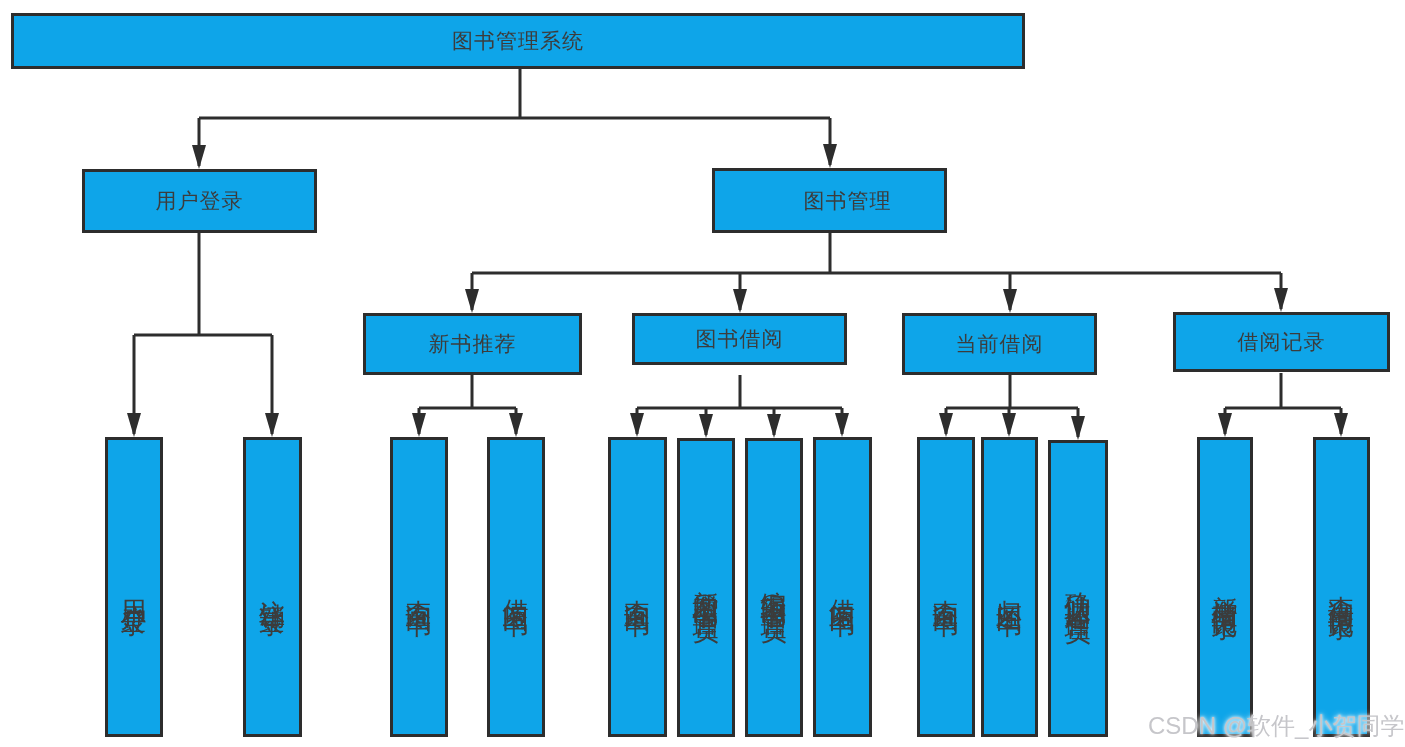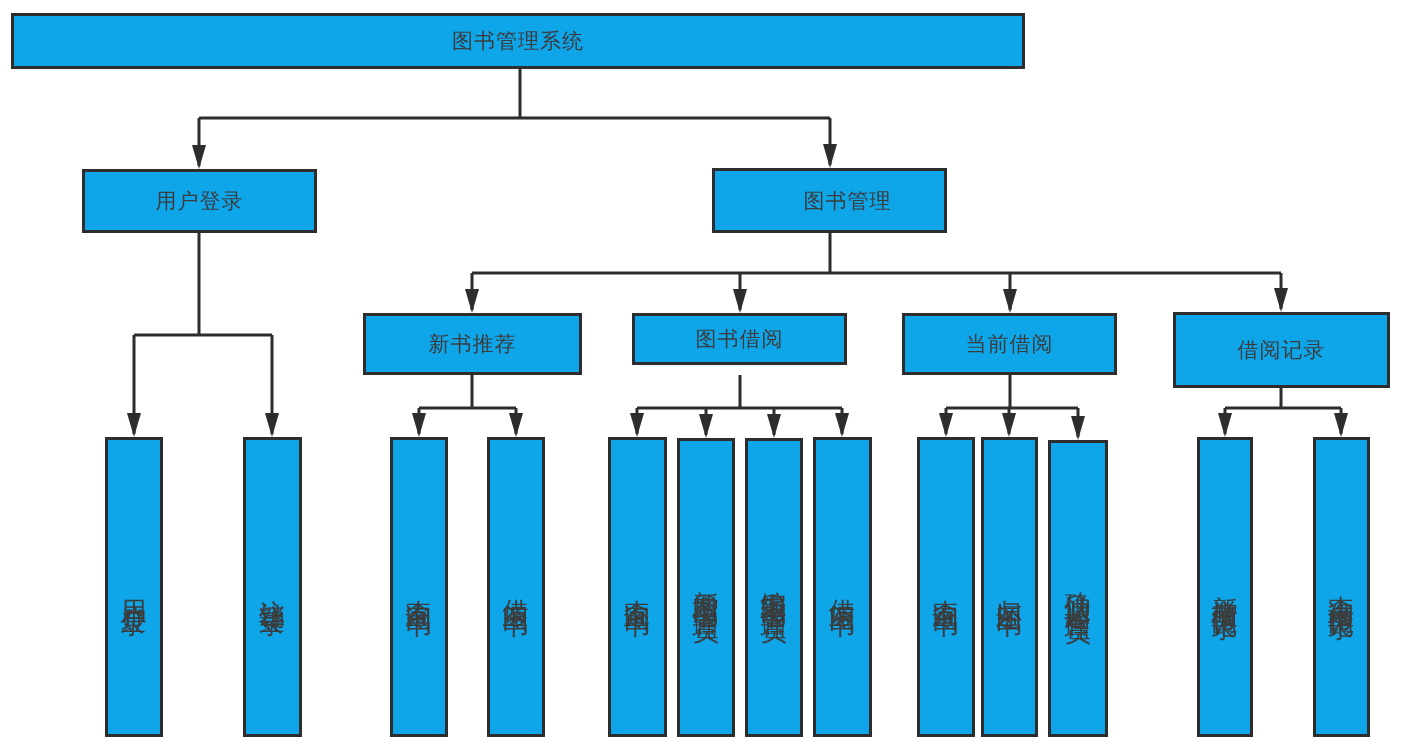--- a/index.html
+++ b/index.html
@@ -103,35 +103,36 @@
     </g>
   </svg>
 
   <div class="node hbox" style="left:11px; top:13px; width:1014px; height:56px;">图书管理系统</div>
 
   <div class="node hbox" style="left:82px; top:169px; width:235px; height:64px;">用户登录</div>
   <div class="node hbox" style="left:712px; top:168px; width:235px; height:65px;padding-left:36px;">图书管理</div>
 
   <div class="node hbox" style="left:363px; top:313px; width:219px; height:62px;">新书推荐</div>
   <div class="node hbox" style="left:632px; top:313px; width:215px; height:52px;">图书借阅</div>
-  <div class="node hbox" style="left:902px; top:313px; width:215px; height:62px;">当前借阅</div>
-  <div class="node hbox" style="left:1173px; top:312px; width:217px; height:76px;">借阅记录</div>
+  <div class="node hbox" style="left:902px; top:313px; width:195px; height:62px;">当前借阅</div>
+  <div class="node hbox" style="left:1173px; top:312px; width:217px; height:60px;">借阅记录</div>
 
   <div class="node vbox" style="left:105px; top:437px; width:58px; height:300px;">用户登录</div>
   <div class="node vbox" style="left:243px; top:437px; width:59px; height:300px;">注销登录</div>
 
   <div class="node vbox" style="left:390px; top:437px; width:58px; height:300px;">查询图书</div>
   <div class="node vbox" style="left:487px; top:437px; width:58px; height:300px;">借阅图书</div>
 
   <div class="node vbox" style="left:608px; top:437px; width:59px; height:300px;">查询图书</div>
   <div class="node vbox" style="left:677px; top:438px; width:58px; height:299px;">新增图书（管理员）</div>
   <div class="node vbox" style="left:745px; top:438px; width:58px; height:299px;">编辑图书（管理员）</div>
   <div class="node vbox" style="left:813px; top:437px; width:59px; height:300px;">借阅图书</div>
 
   <div class="node vbox" style="left:917px; top:437px; width:58px; height:300px;">查询图书</div>
   <div class="node vbox" style="left:981px; top:437px; width:57px; height:300px;">归还图书</div>
   <div class="node vbox" style="left:1048px; top:440px; width:60px; height:297px;">确认归还（管理员）</div>
 
   <div class="node vbox" style="left:1197px; top:437px; width:56px; height:300px;">新增借阅记录</div>
   <div class="node vbox" style="left:1313px; top:437px; width:57px; height:300px;">查询借阅记录</div>
 
+  <div class="watermark">CSDN @软件_小贺同学</div>
 
 </div>
 
 </body></html>

